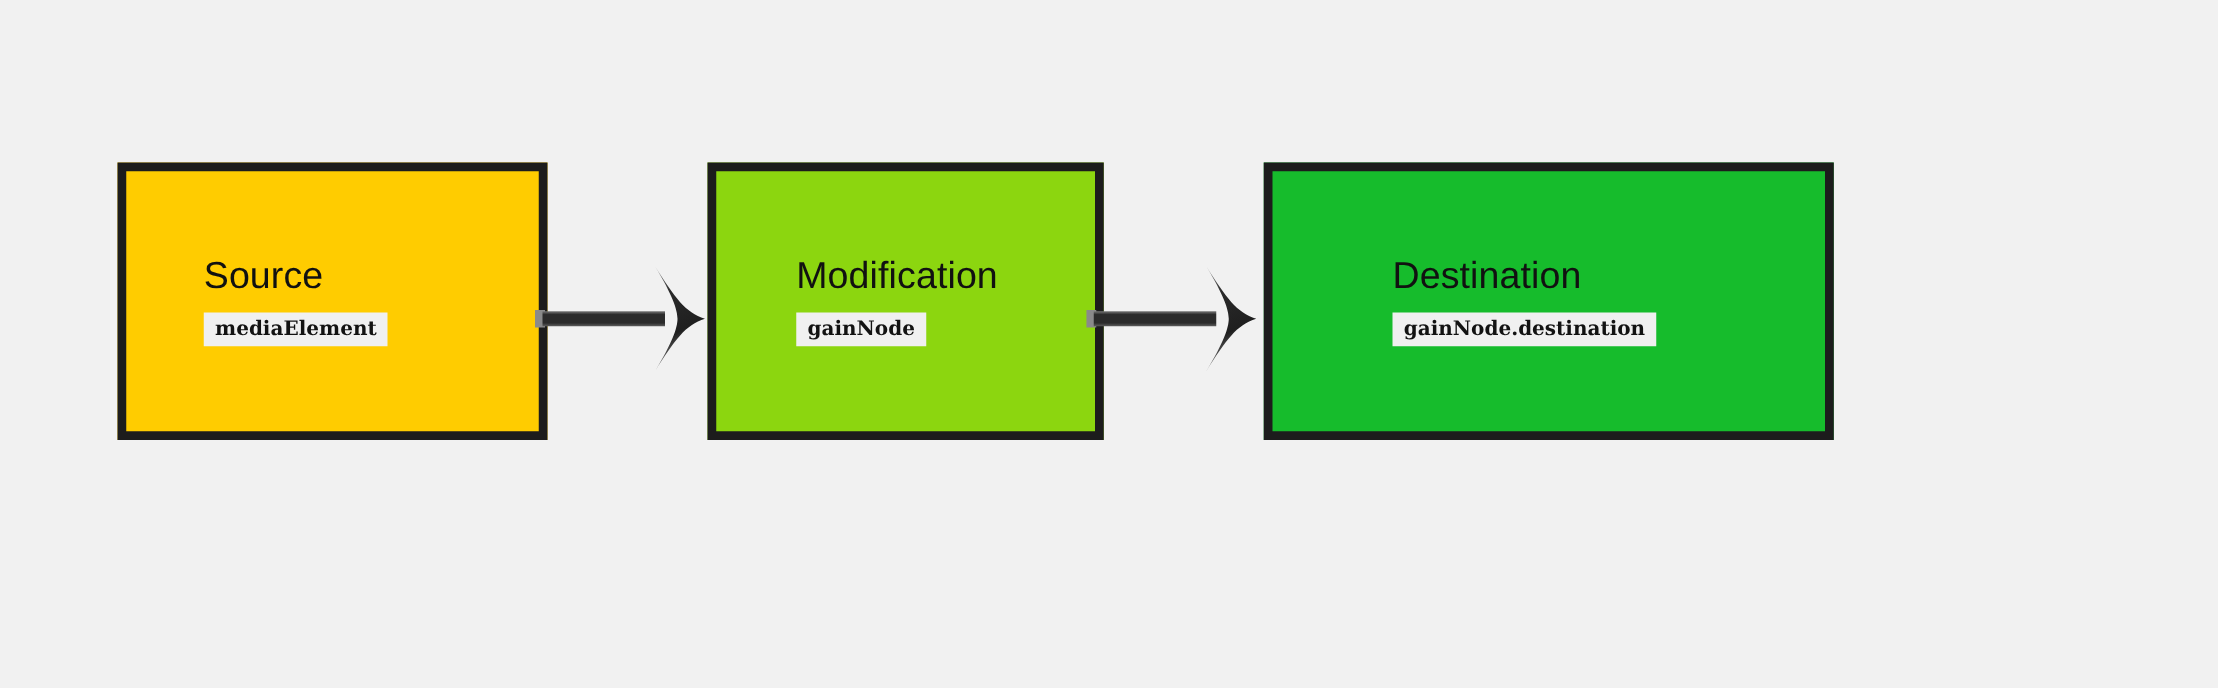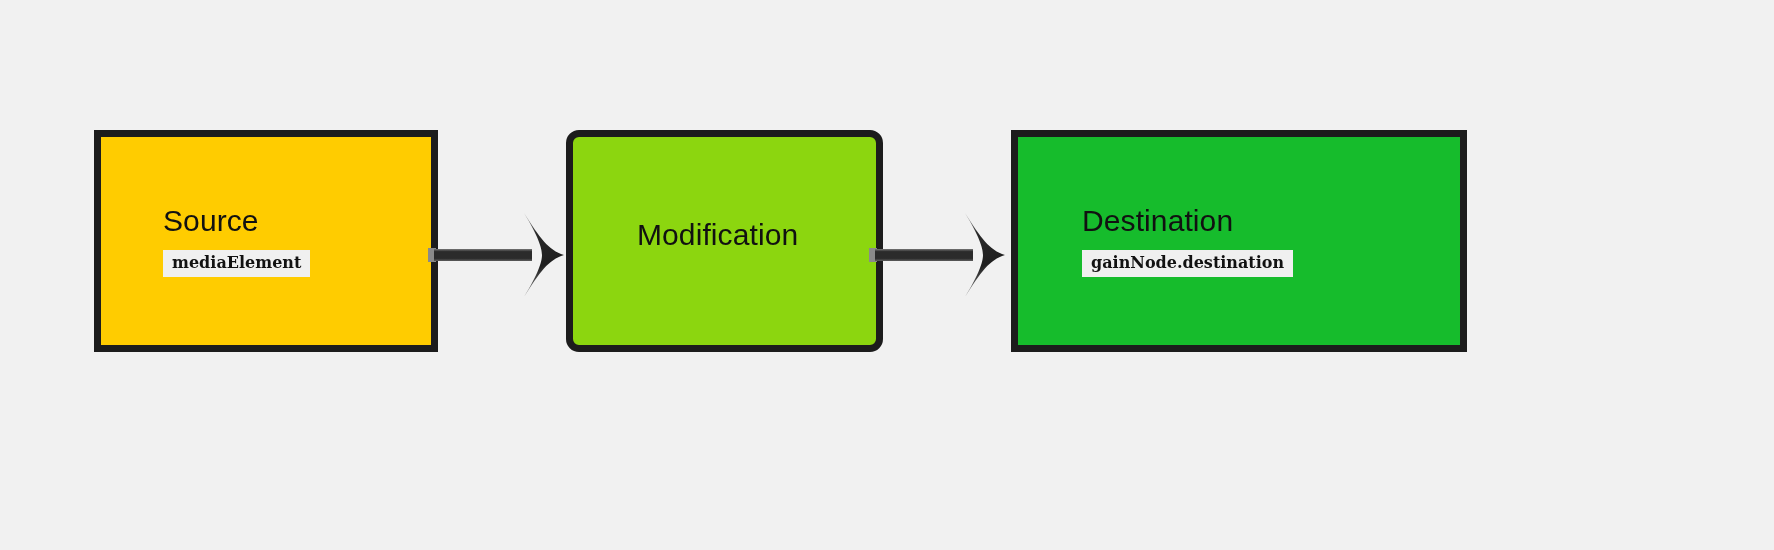--- a/index.html
+++ b/index.html
@@ -60,29 +60,28 @@
     height: 222px;
     background: #ffcc00;
   }
   #node-modification {
     left: 566px;
     top: 130px;
     width: 317px;
     height: 222px;
     background: #8cd60f;
     padding-left: 64px;
-    border-radius: 13px;
   }
   #node-destination {
     left: 1011px;
     top: 130px;
     width: 456px;
     height: 222px;
     background: #16bc2c;
-    padding-left: 64px;
+    padding-left: 96px;
   }
 
   
   .edge {
     position: absolute;
     top: 210px;
     height: 90px;
     pointer-events: none;
   }
   #edge-1 { left: 428px; width: 152px; }
@@ -115,20 +114,21 @@
         </linearGradient>
       </defs>
       <rect x="0" y="38" width="8" height="14" fill="#8a8a8a"></rect>
       <rect x="6" y="39" width="98" height="12" fill="url(#shaftGrad1)"></rect>
       <path d="M 96 3 C 112 28 120 40 136 45 C 120 50 112 62 96 87 C 110 64 114 52 114 45 C 114 38 110 26 96 3 Z" fill="url(#headGrad1)"></path>
     </svg>
   </div>
 
   <div class="node" id="node-modification">
     <div class="node-title">Modification</div>
+    <div class="node-code">gainNode</div>
   </div>
 
   <div class="edge" id="edge-2">
     <svg width="152" height="90" viewBox="0 0 152 90">
       <defs>
         <linearGradient id="shaftGrad2" x1="0" y1="0" x2="0" y2="1">
           <stop offset="0%" stop-color="#777777"></stop>
           <stop offset="22%" stop-color="#2b2b2b"></stop>
           <stop offset="78%" stop-color="#2b2b2b"></stop>
           <stop offset="100%" stop-color="#5d5d5d"></stop>

